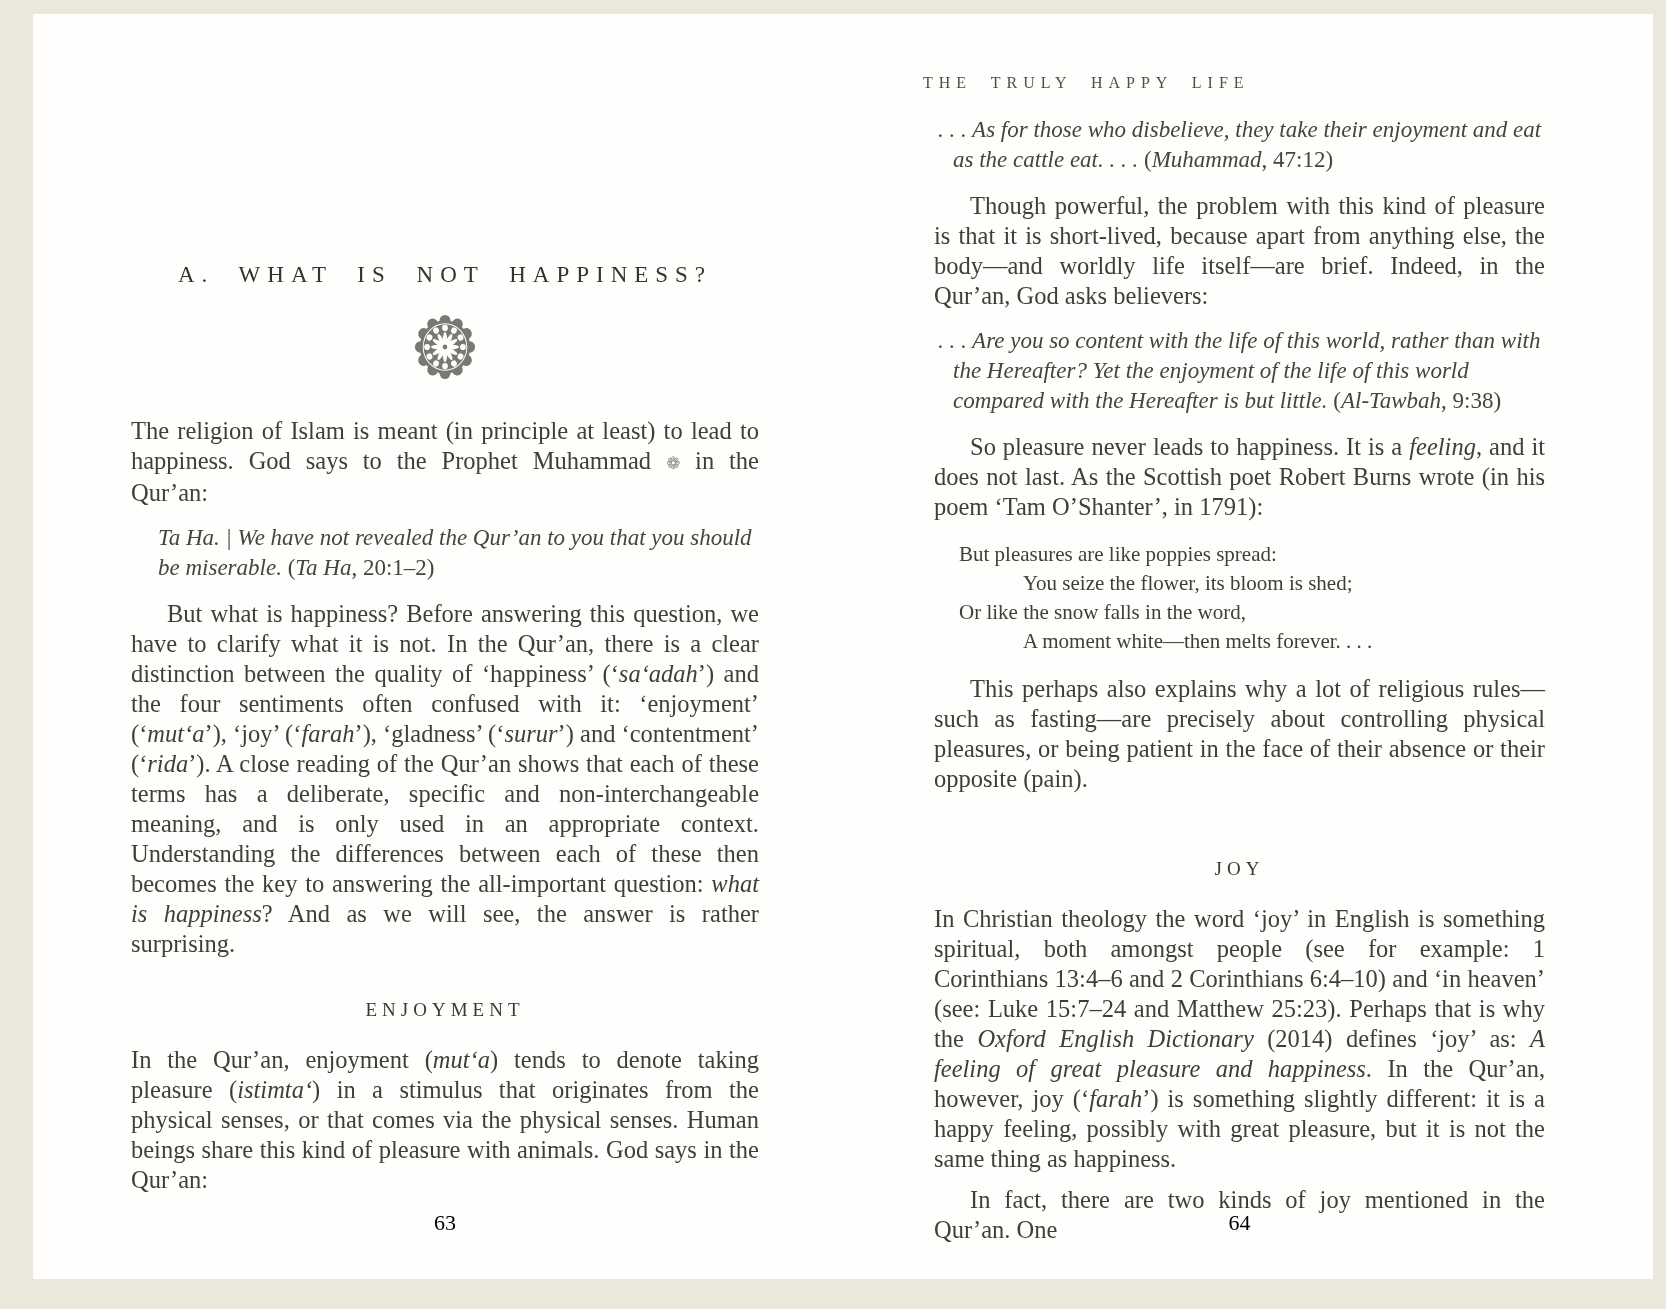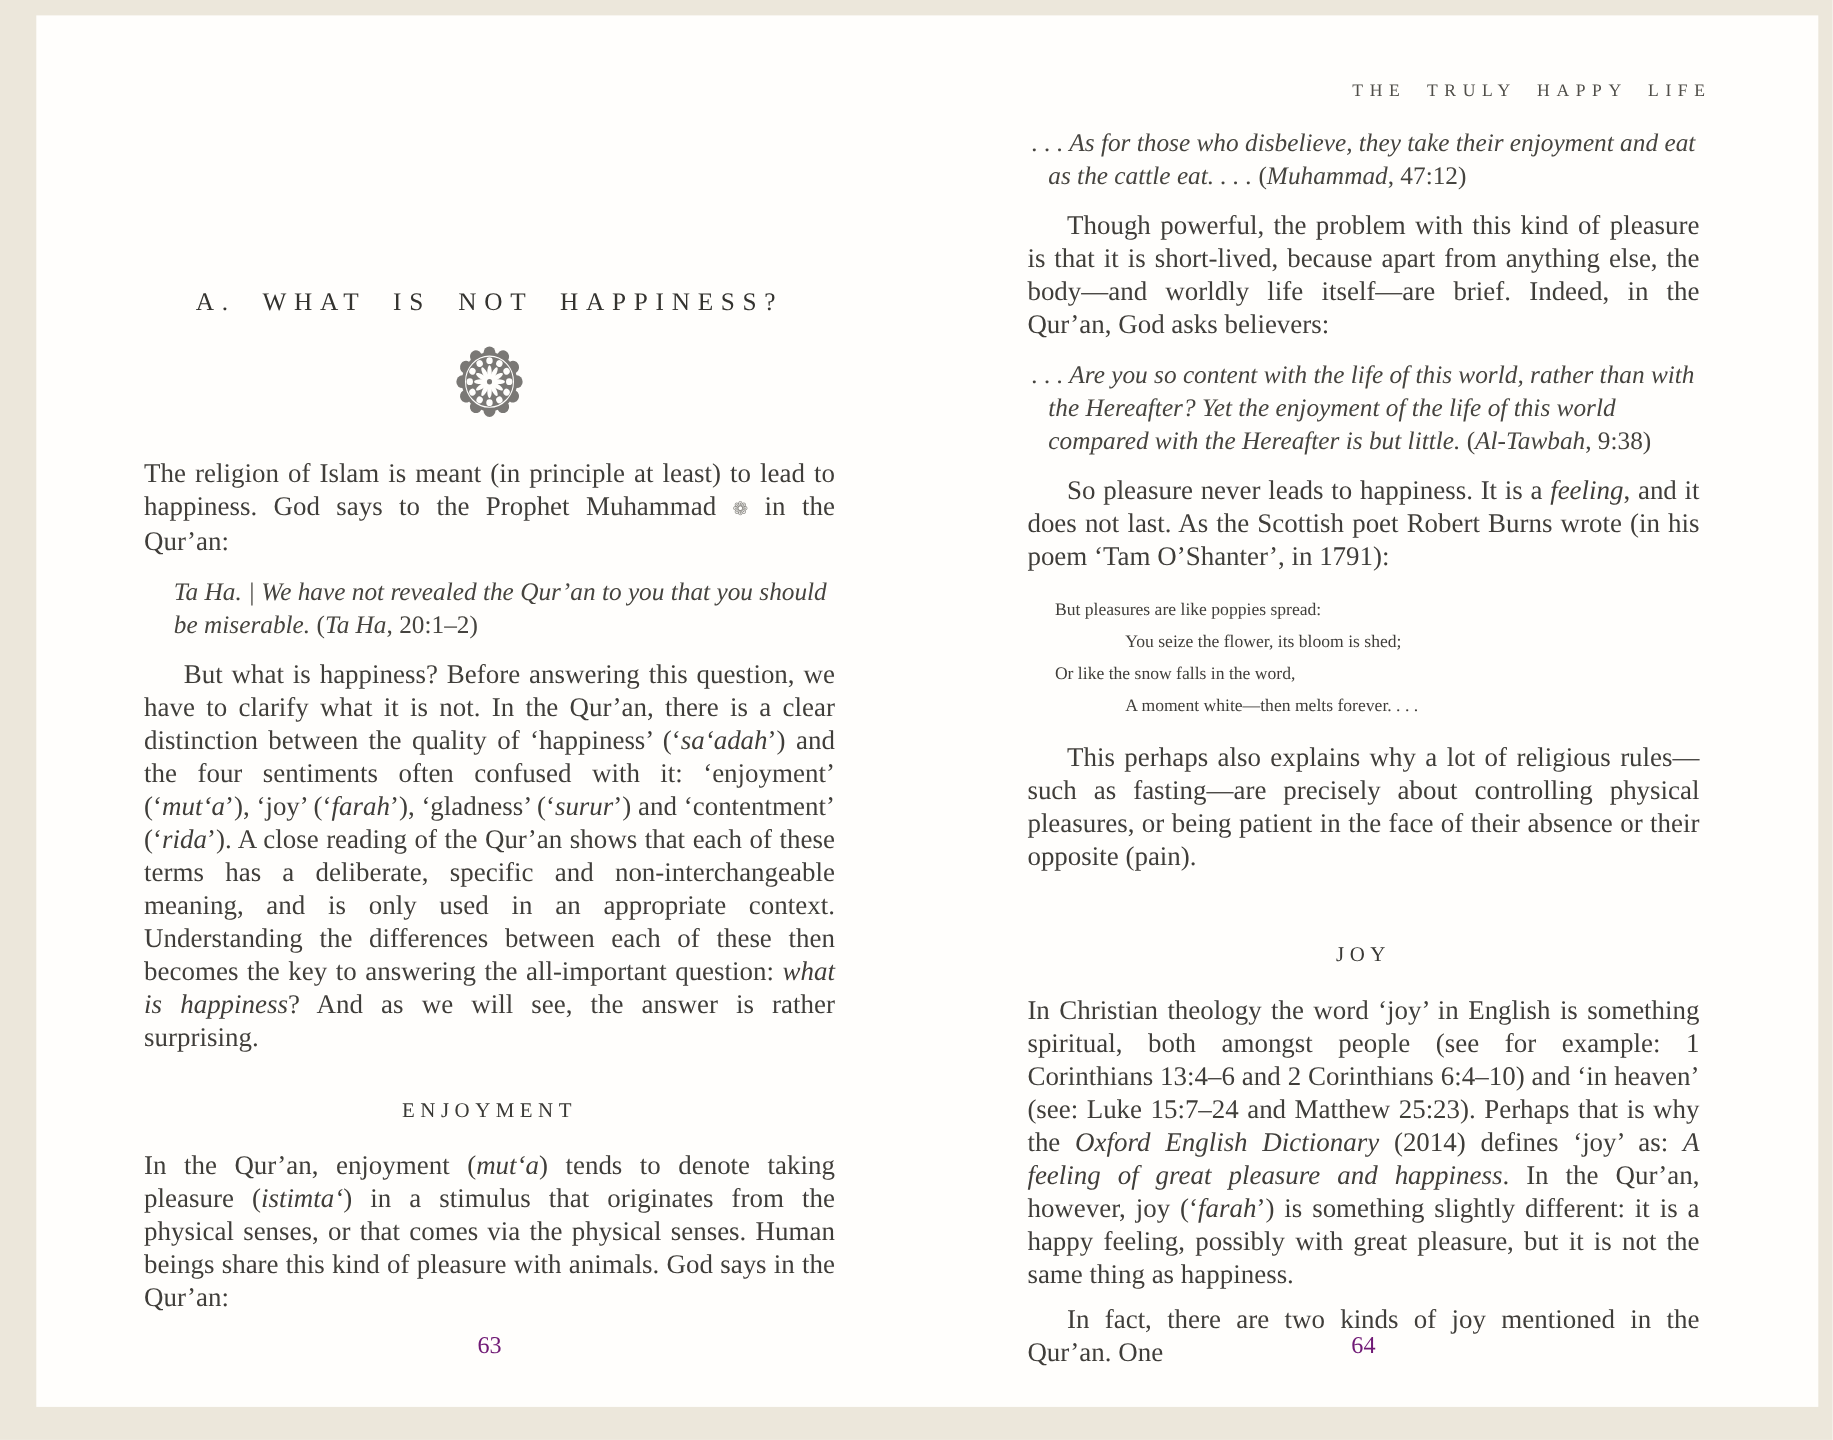--- a/index.html
+++ b/index.html
@@ -36,32 +36,32 @@
     margin:15px 0 0 38px;font-size:23px;line-height:30px;color:#46443f;
   }
   .quote.hang{padding-left:15px;text-indent:-15px;margin-left:15px;}
   .quote i, .body-para i{font-style:italic;}
   .subheading{
     margin:40px 0 0 0;text-align:center;
     font-size:19px;font-weight:normal;color:#3a3935;
     letter-spacing:5px;word-spacing:6px;
   }
   .running-header{
-    margin:60px 0 0 0;text-align:right;
+    margin:60px 0 0 0;text-align:left;
     font-size:16px;color:#504e49;letter-spacing:6px;word-spacing:9px;
   }
   .mt-after-head{margin-top:24px;}
   .mt-block{margin-top:16px;}
   .mt-poem{margin-top:18px;}
-  .poem{margin:18px 0 0 36px;font-size:16px;line-height:29px;}
+  .poem{margin:18px 0 0 36px;font-size:21px;line-height:29px;}
   .poem-line{margin:0;}
   .poem-line.poem-indent{padding-left:64px;}
   .pagenum{
     position:absolute;top:1196px;left:0;width:100%;
-    text-align:center;font-size:22px;color:#701a75;
+    text-align:center;font-size:22px;color:#000000;
   }
   .pbuh{
     font-size:17px;color:#8f8d88;letter-spacing:0;
     font-family:"DejaVu Sans", sans-serif;
   }
   .rg{fill:#7a7875;}
   .rw{fill:#fffefc;}
 </style>
 </head>
 <body>

